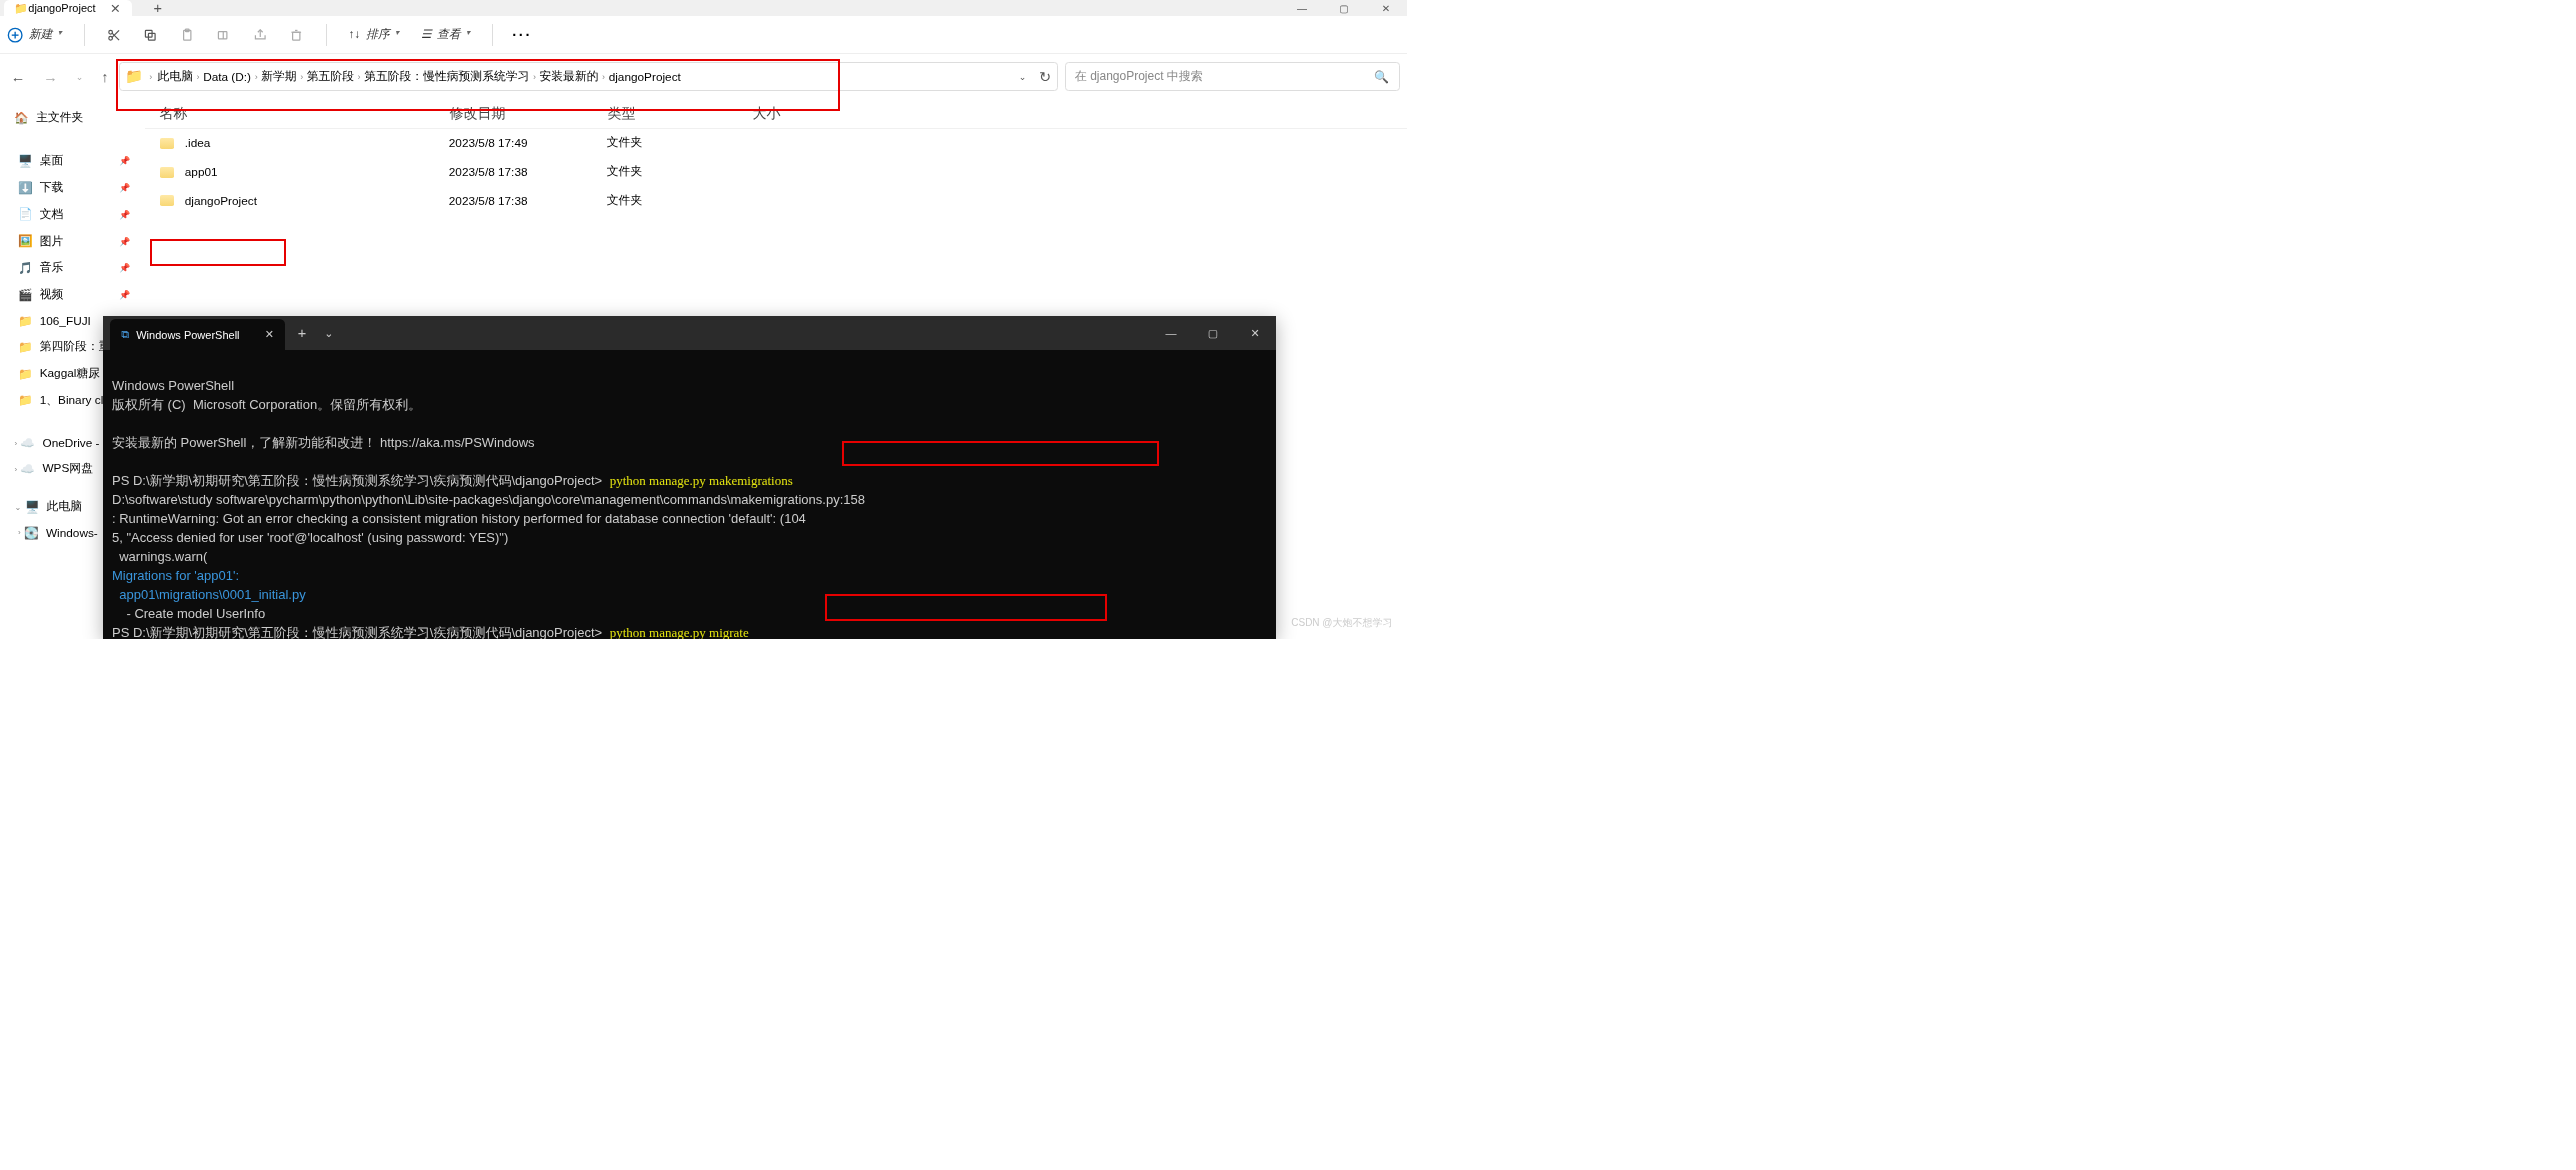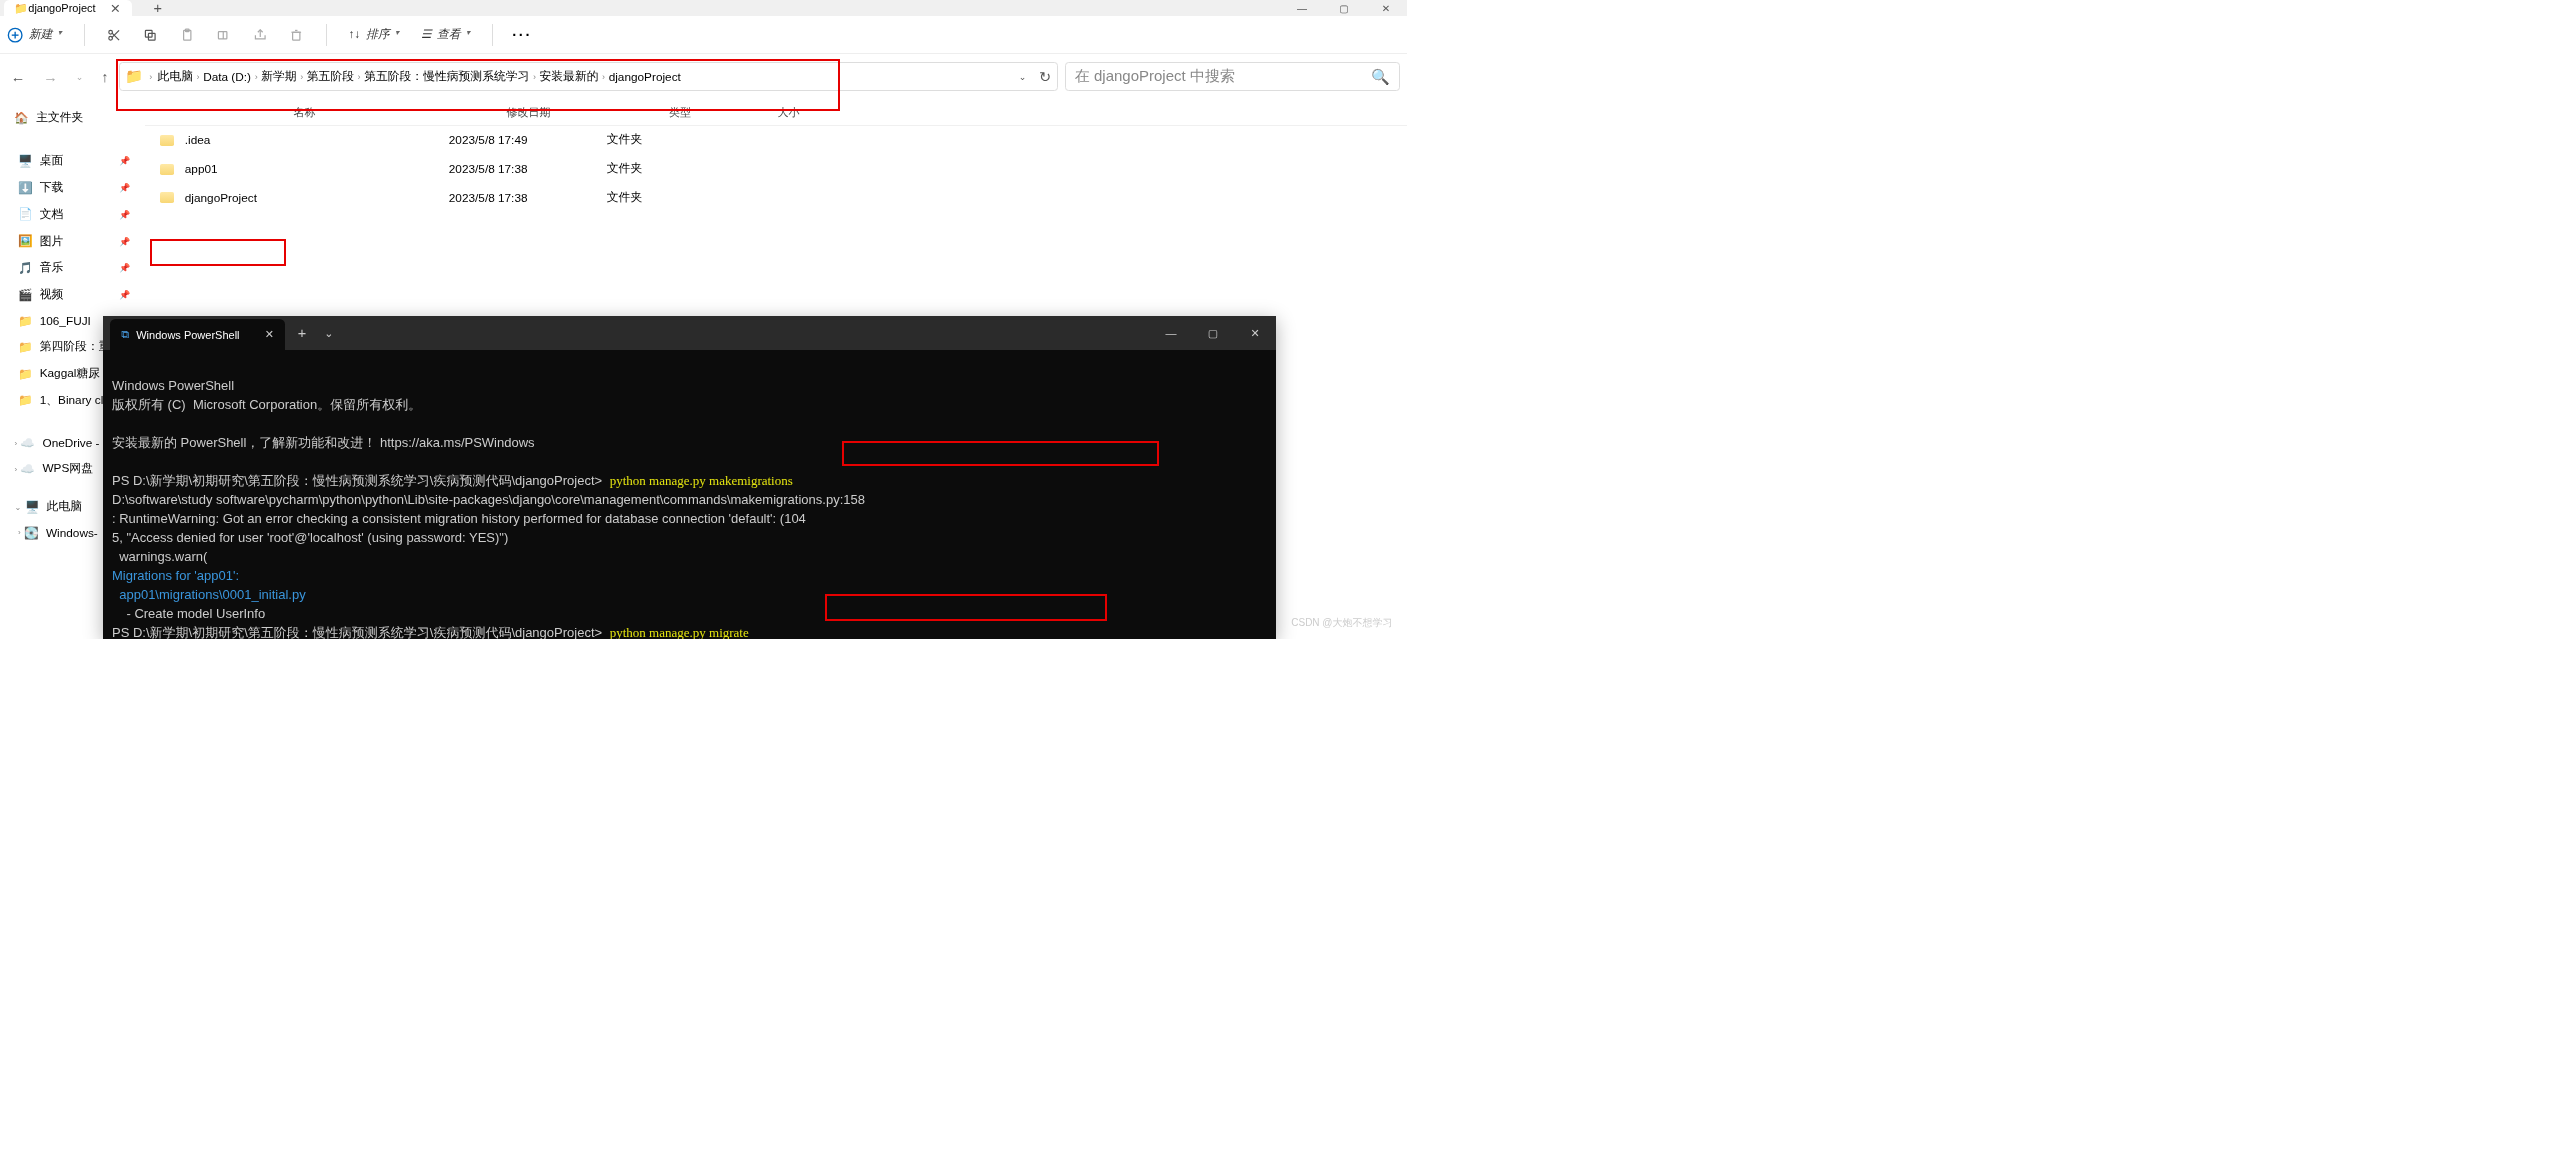--- a/index.html
+++ b/index.html
@@ -22,32 +22,32 @@
 .addr-row { height: 45px; display: flex; align-items: center; gap: 7.2px; padding: 0 7.2px; }
 .nav-arrows { display: flex; gap: 18px; align-items: center; color: #555; padding: 0 3.6px; }
 .nav-arrows span.dis { color: #aaa; }
 .addr-box-wrap { flex: 1; position: relative; }
 .red-box-addr { position: absolute; top: -3.6px; left: -3.6px; width: 724px; height: 52px; border: 2.7px solid #e60000; pointer-events: none; z-index: 5; }
 .addr-box { flex: 1; display: flex; align-items: center; border: 0.9px solid #ddd; border-radius: 3.6px; height: 29px; padding: 0 5.4px; gap: 5.4px; }
 .addr-folder-ic { color: #f8d775; }
 .bc { display: flex; align-items: center; gap: 3.6px; font-size: 11.8px; }
 .bc-sep { color: #888; font-size: 9px; }
 .addr-tools { display: flex; gap: 12.7px; align-items: center; margin-left: auto; color: #555; }
-.search-box { width: 335px; display: flex; align-items: center; border: 0.9px solid #ddd; border-radius: 3.6px; height: 29px; padding: 0 9px; font-size: 15px; color: #888; justify-content: space-between; }
+.search-box { width: 335px; display: flex; align-items: center; border: 0.9px solid #ddd; border-radius: 3.6px; height: 29px; padding: 0 9px; font-size: 12px; color: #888; justify-content: space-between; }
 
 
 .main { display: flex; height: calc(100% - 100px); }
 .sidebar { width: 145px; padding: 5.4px 0; font-size: 11.8px; }
 .side-item { display: flex; align-items: center; gap: 7.2px; padding: 5.4px 14.5px; }
 .side-item.sub { padding-left: 18px; }
 .pin { margin-left: auto; color: #888; font-size: 9px; }
 .sb-ic { width: 14.5px; height: 14.5px; display: inline-block; }
 
 .content { flex: 1; position: relative; }
-.col-headers { display: flex; font-size: 11px; color: #444; padding: 5.4px 14.5px; border-bottom: 0.9px solid #f0f0f0; text-align: center; }
+.col-headers { display: flex; font-size: 14px; color: #444; padding: 5.4px 14.5px; border-bottom: 0.9px solid #f0f0f0; }
 .col-name { width: 290px; }
 .col-date { width: 158px; }
 .col-type { width: 145px; }
 .col-size { width: 72px; }
 .file-row { display: flex; align-items: center; padding: 6.3px 14.5px; font-size: 11.8px; }
 .file-ic { width: 16.3px; height: 14.5px; margin-right: 9px; display: inline-flex; }
 .folder-ic { background: linear-gradient(#ffe9a6, #f8d775); border-radius: 1.8px; width: 14.5px; height: 11px; margin-top: 1.8px; }
 .file-gen-ic { border: 0.9px solid #aaa; width: 11.8px; height: 14.5px; border-radius: 0.9px; position: relative; }
 .py-ic { background: #21d789; width: 14.5px; height: 14.5px; border-radius: 1.8px; }
 

